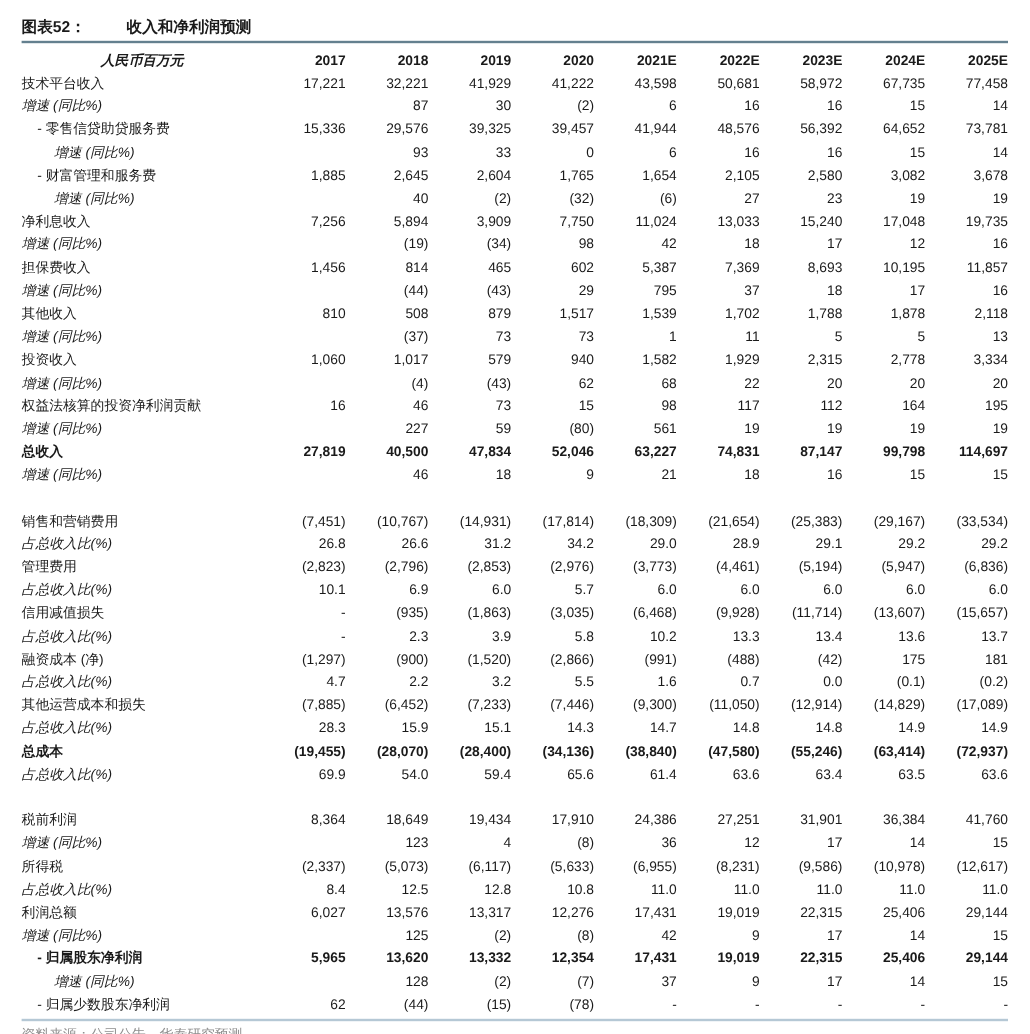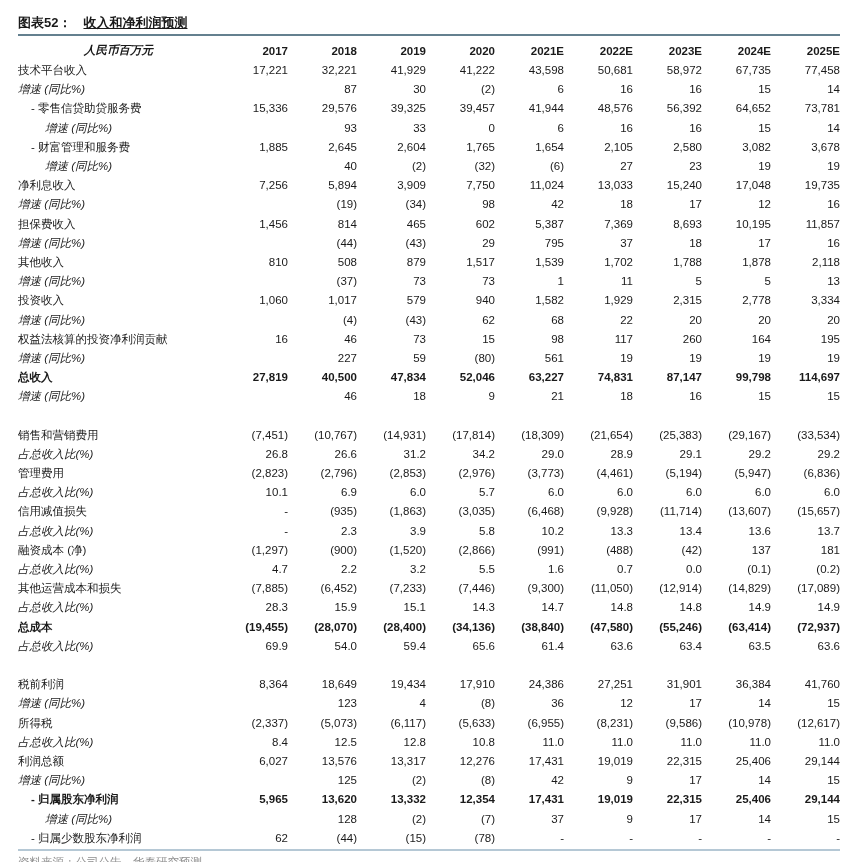--- a/index.html
+++ b/index.html
@@ -19,21 +19,21 @@
     padding: 13px 18px 0 18px;
     overflow: hidden;
   }
   .title-row {
     font-size: 13px;
     font-weight: 700;
     height: 19px;
     line-height: 19px;
     white-space: nowrap;
   }
-  .title-text { margin-left: 12px; text-decoration: underline; }
+  .title-text { margin-left: 34px; }
   .title-underline {
     border-bottom: 2px solid #64808f;
     margin-top: 2px;
   }
   table.fin-table {
     width: 822px;
     border-collapse: collapse;
     table-layout: fixed;
   }
   col.c-label { width: 201px; }
@@ -282,21 +282,21 @@
           <td class="num">20</td>
         </tr>
         <tr class="normal">
           <td class="label">权益法核算的投资净利润贡献</td>
           <td class="num">16</td>
           <td class="num">46</td>
           <td class="num">73</td>
           <td class="num">15</td>
           <td class="num">98</td>
           <td class="num">117</td>
-          <td class="num">260</td>
+          <td class="num">112</td>
           <td class="num">164</td>
           <td class="num">195</td>
         </tr>
         <tr class="italic">
           <td class="label">增速 (同比%)</td>
           <td class="num"></td>
           <td class="num">227</td>
           <td class="num">59</td>
           <td class="num">(80)</td>
           <td class="num">561</td>
@@ -406,21 +406,21 @@
         </tr>
         <tr class="normal">
           <td class="label">融资成本 (净)</td>
           <td class="num">(1,297)</td>
           <td class="num">(900)</td>
           <td class="num">(1,520)</td>
           <td class="num">(2,866)</td>
           <td class="num">(991)</td>
           <td class="num">(488)</td>
           <td class="num">(42)</td>
-          <td class="num">137</td>
+          <td class="num">175</td>
           <td class="num">181</td>
         </tr>
         <tr class="italic">
           <td class="label">占总收入比(%)</td>
           <td class="num">4.7</td>
           <td class="num">2.2</td>
           <td class="num">3.2</td>
           <td class="num">5.5</td>
           <td class="num">1.6</td>
           <td class="num">0.7</td>

